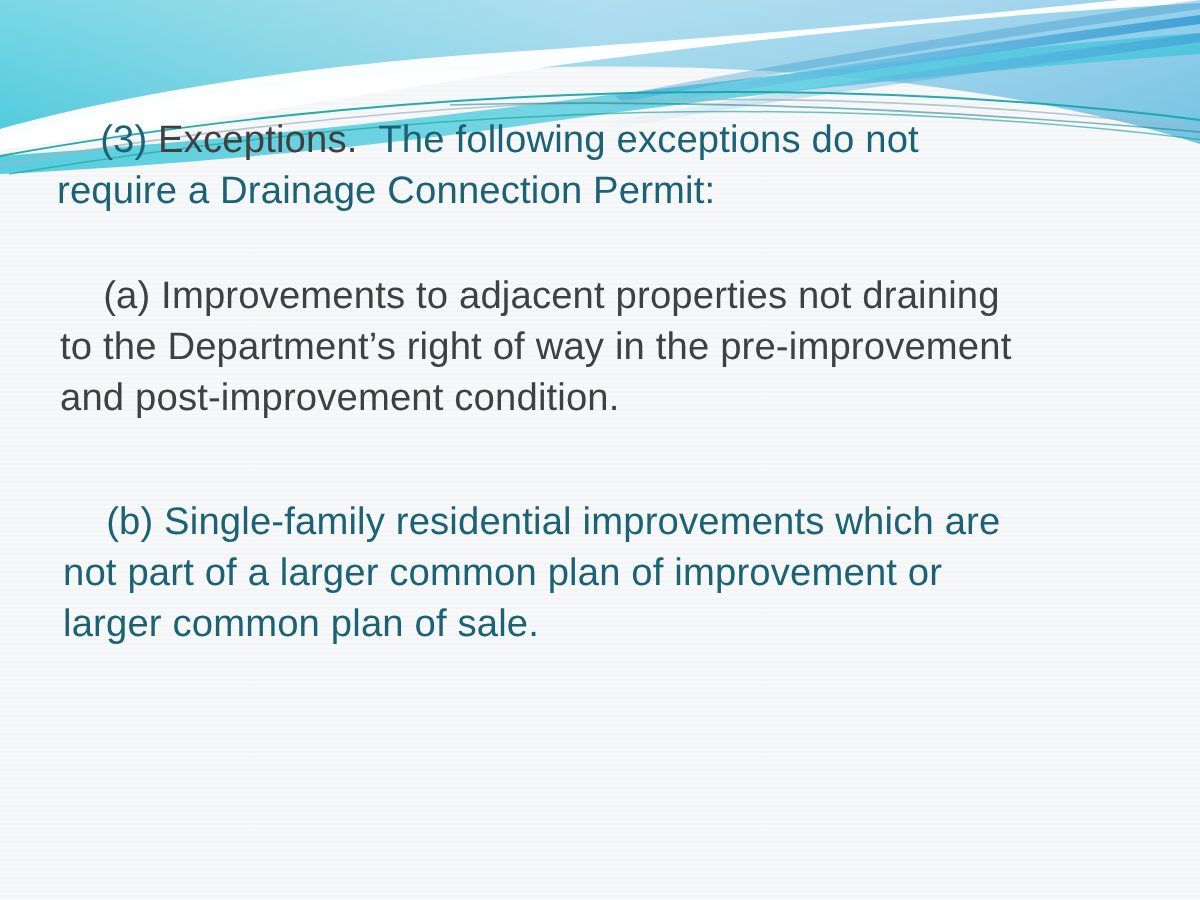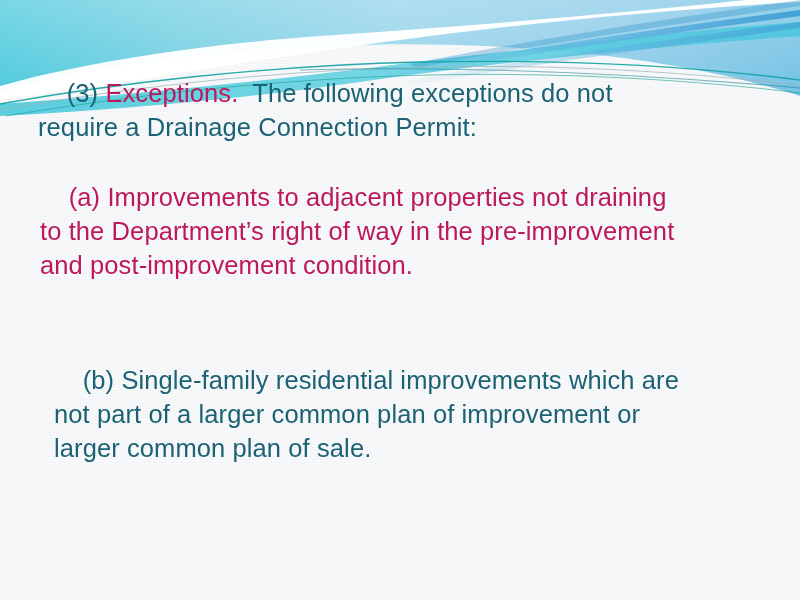--- a/index.html
+++ b/index.html
@@ -46,25 +46,25 @@
   }
   .para {
     margin: 0;
     padding: 0 34px 0 38px;
     font-size: 25.5px;
     line-height: 34px;
     letter-spacing: 0.1px;
     white-space: pre-wrap;
   }
   .teal { color: #1b6274; }
-  .red  { color: #be185d; }
+  .red  { color: #404040; }
 
   #para-1 { position: absolute; top: 76px;  left: 0; }
   #para-2 { position: absolute; top: 180px; left: 0; padding-left: 40px; }
-  #para-3 { position: absolute; top: 331px; left: 16px; margin-top: 32px; }
+  #para-3 { position: absolute; top: 331px; left: 4px; }
 </style>
 </head>
 <body>
 
 <div id="slide">
 
   <div id="slide-texture"></div>
 
   <svg id="slide-banner" viewBox="0 0 800 130" preserveAspectRatio="none" xmlns="http://www.w3.org/2000/svg">
     <defs>

